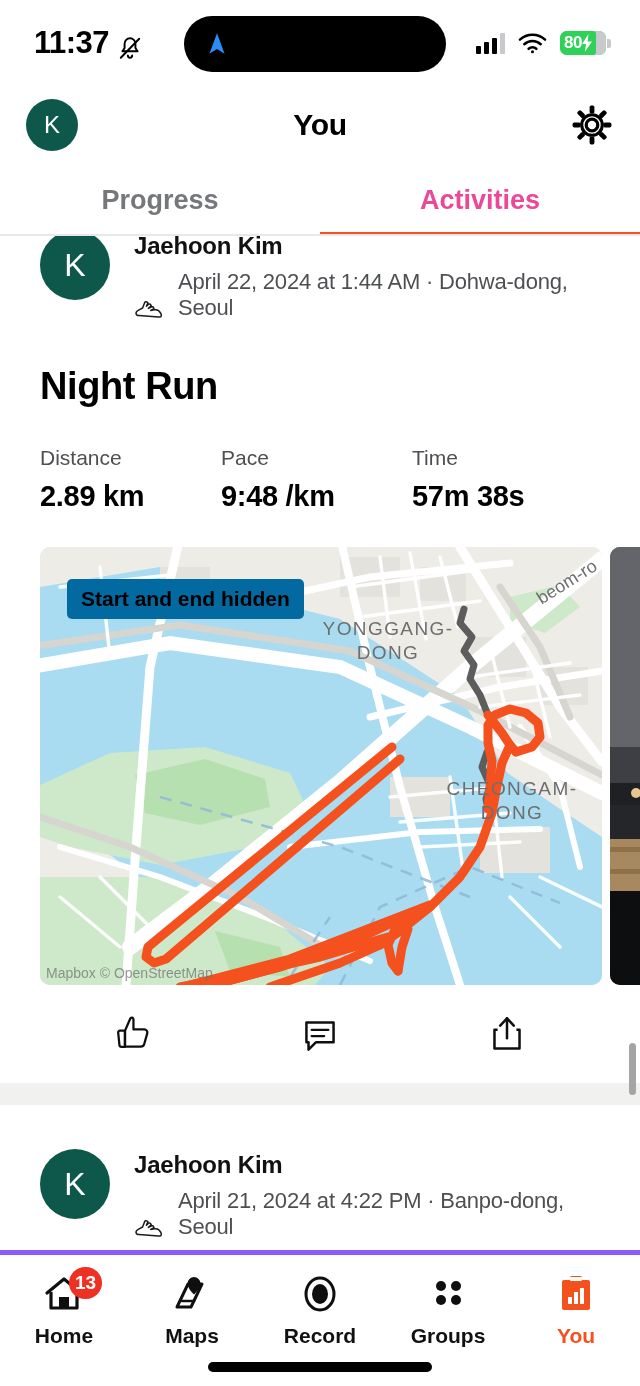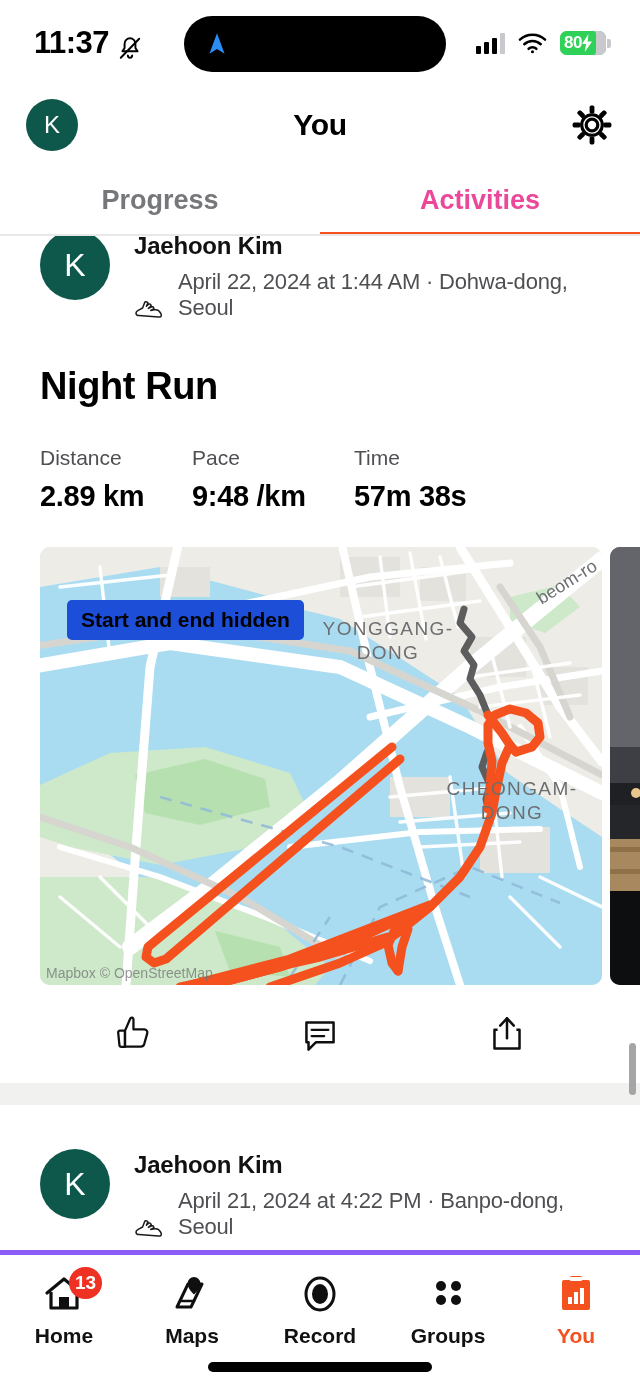--- a/index.html
+++ b/index.html
@@ -114,38 +114,38 @@
   .card-user{ font-size:24px; font-weight:bold; color:#111; letter-spacing:-0.2px; }
   .card-meta{ display:flex; align-items:flex-end; gap:12px; margin-top:9px; }
   .shoe-icon{ width:32px; height:26px; flex:0 0 32px; }
   .card-meta-text{ font-size:22px; color:#4e4f52; letter-spacing:-0.2px; }
 
   .activity-title{
     font-size:38px; font-weight:bold; color:#000;
     padding:0 40px; margin-top:44px; letter-spacing:-0.4px;
   }
 
-  .stats{ display:flex; padding:0 40px; margin-top:38px; }
+  .stats{ display:flex; padding:0 40px; margin-top:38px;gap:29px; }
   .stat{ }
   .stat.distance{ width:152px; }
   .stat.pace{ width:162px; }
   .stat-label{ font-size:21px; color:#4e4f52; }
   .stat-value{ font-size:29px; font-weight:bold; color:#000; margin-top:10px; letter-spacing:-0.3px; }
 
   
   .media-row{ position:relative; margin-top:34px; height:438px; padding-left:40px; }
   .map-card{
     position:relative; width:562px; height:438px; border-radius:10px;
     overflow:hidden; background:#e9e7e2; float:left;
   }
   .map-svg{ position:absolute; inset:0; }
   .map-badge{
     position:absolute; left:27px; top:32px;
-    background:#1d4ed8; border-radius:5px;
-    padding:8px 14px; font-size:21px; font-weight:bold; color:#000;margin-top:21px;
+    background:#0369a1; border-radius:5px;
+    padding:8px 14px; font-size:21px; font-weight:bold; color:#000;
   }
   .map-attrib{
     position:absolute; left:6px; bottom:4px;
     font-size:14px; color:#6f6f6f; opacity:.72;
   }
   .photo-card{
     position:absolute; left:610px; top:0; width:66px; height:438px;
     border-radius:10px; overflow:hidden;
   }
 

